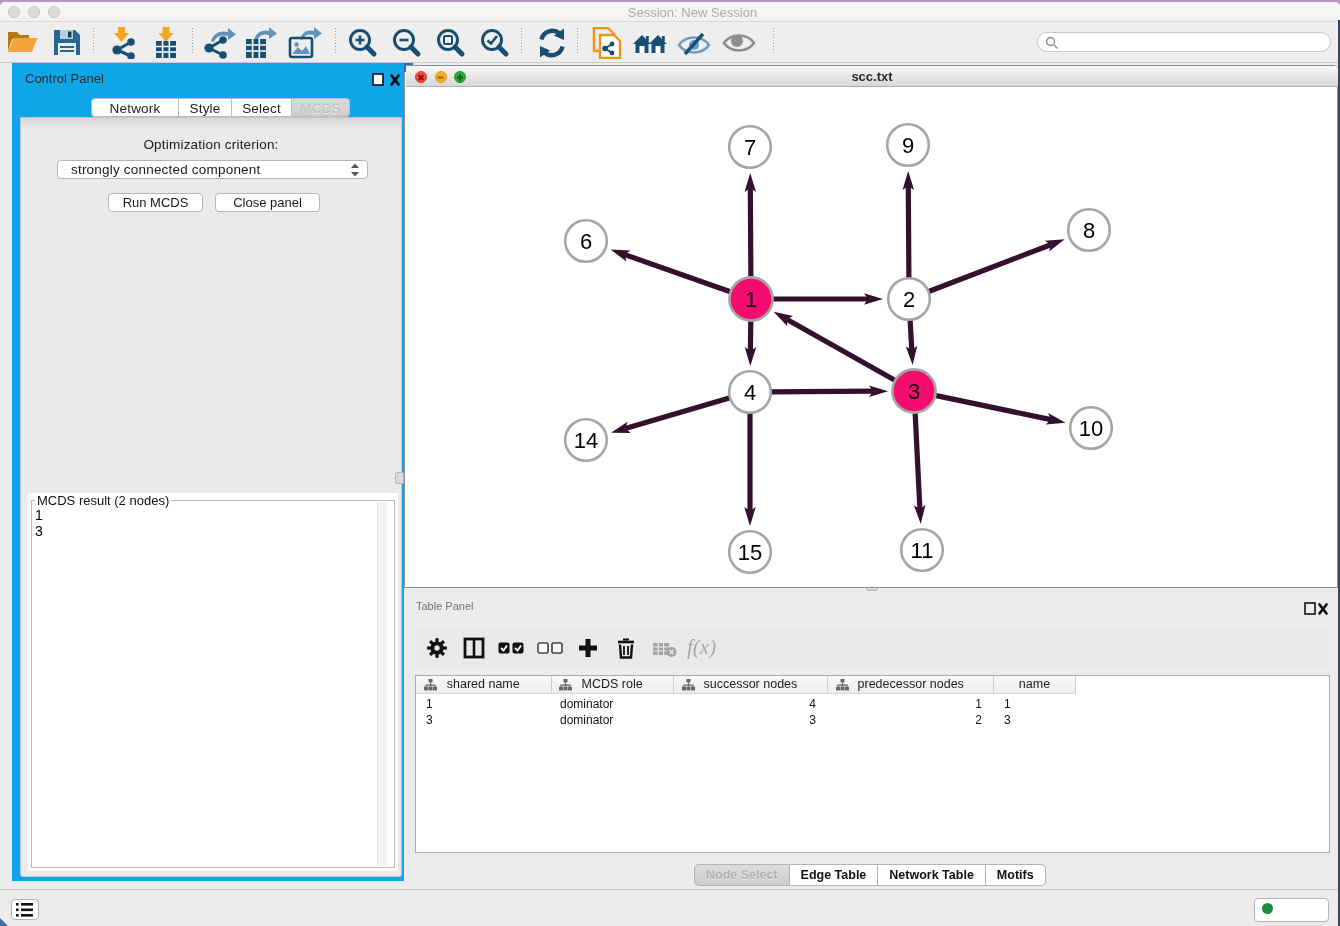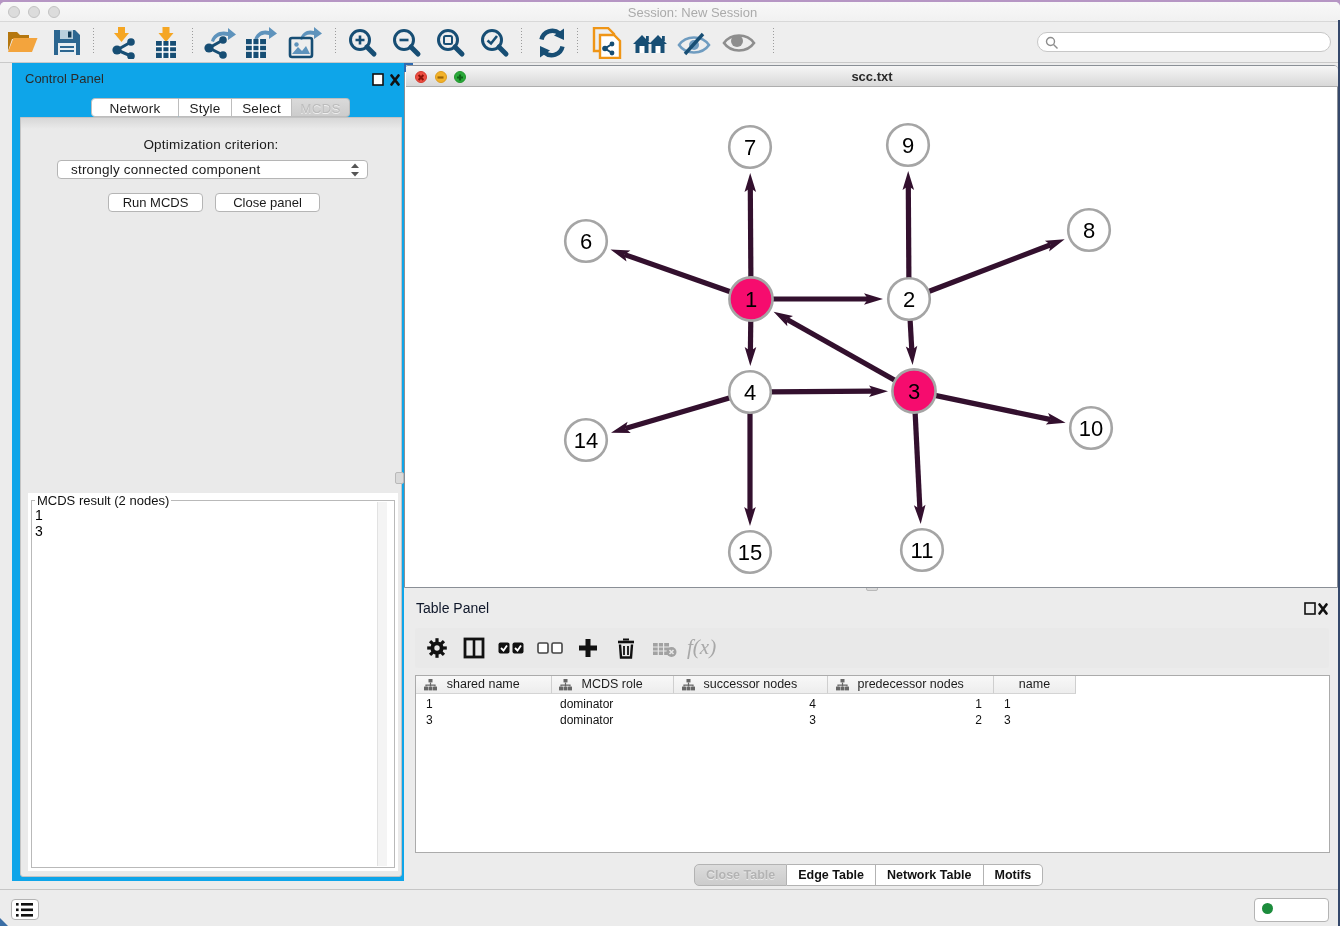--- a/index.html
+++ b/index.html
@@ -32,21 +32,21 @@
   .result-text { position:absolute; left:7px; top:14px; font-size:14px; line-height:16px; color:#000; font-family:sans-serif; }
   .result-sb { position:absolute; left:349px; top:9px; width:10px; height:364px; background:#f4f4f4; border-left:1px solid #e2e2e2; }
   
   .scc { position:absolute; left:404px; top:63px; width:934px; height:523px; border:1px solid #8a8f96; border-radius:4px 4px 0 0; background:#fff; }
   .scc-tb { position:absolute; left:1px; top:0; width:100%; height:21px; background:linear-gradient(#f6f6f6,#d8d8d8); border-bottom:1px solid #aeaeae; border-radius:4px 4px 0 0; }
   .scc-title { position:absolute; left:0; top:3px; width:100%; text-align:center; font-weight:bold; font-size:13px; color:#2a2a2a; }
   .light { position:absolute; top:4.5px; width:12px; height:12px; border-radius:50%; }
   .graph { position:absolute; left:0; top:22px; }
   
   .tp { position:absolute; left:404px; top:590px; width:936px; height:297px; background:#ececec; }
-  .tp-title { position:absolute; left:12px; top:8px; font-size:14px; color:#0f172a; }
+  .tp-title { position:absolute; left:12px; top:8px; font-size:11px; color:#737373; }
   .tp-toolbar { position:absolute; left:11px; top:36px; width:914px; height:40px; background:#e9e9e9; border-radius:3px; }
   .tbl { position:absolute; left:11px; top:83px; width:915px; height:178px; background:#fff; border:1px solid #ababab; }
   .th { position:absolute; top:0; height:18px; background:linear-gradient(#f8f8f8,#ededed); border-right:1px solid #cfcfcf; border-bottom:1px solid #d4d4d4; font-size:12.5px; color:#1c1c1c; text-align:center; line-height:17px; }
   .td { position:absolute; font-size:12px; color:#111; line-height:16px; font-family:sans-serif; }
   .seg { position:absolute; top:272px; height:22px; display:flex; }
   .seg div { font-size:12.5px; font-weight:bold; color:#111; background:#fff; border:1px solid #b3b3b3; border-left:none; padding:0 11px; line-height:20px; }
   .seg div.first { border-left:1px solid #b3b3b3; border-radius:5px 0 0 5px; }
   .seg div.last { border-radius:0 5px 5px 0; }
   .seg div.sel { background:linear-gradient(#dcdcdc,#cccccc); color:#b3b3b3; text-shadow:0 1px 0 #ebebeb; font-weight:bold; }
   
@@ -438,21 +438,21 @@
       <div class="td" style="left:258px;top:20px;width:142px;text-align:right;">4</div>
       <div class="td" style="left:412px;top:20px;width:154px;text-align:right;">1</div>
       <div class="td" style="left:588px;top:20px;">1</div>
       <div class="td" style="left:10px;top:36px;">3</div>
       <div class="td" style="left:144px;top:36px;">dominator</div>
       <div class="td" style="left:258px;top:36px;width:142px;text-align:right;">3</div>
       <div class="td" style="left:412px;top:36px;width:154px;text-align:right;">2</div>
       <div class="td" style="left:588px;top:36px;">3</div>
     </div>
     <div class="seg" style="left:290px;">
-      <div class="first sel">Close Table</div>
+      <div class="first sel">Node Select</div>
         <div>Edge Table</div>
         <div>Network Table</div>
         <div class="last">Motifs</div>
     </div>
   </div>
 
   <div class="status">
     <div class="sbtn" style="left:10.5px;top:9px;width:28px;height:21px;"></div>
     <svg width="18" height="14" viewBox="0 0 18 14" style="position:absolute;left:16px;top:13px">
       <g fill="#111">

